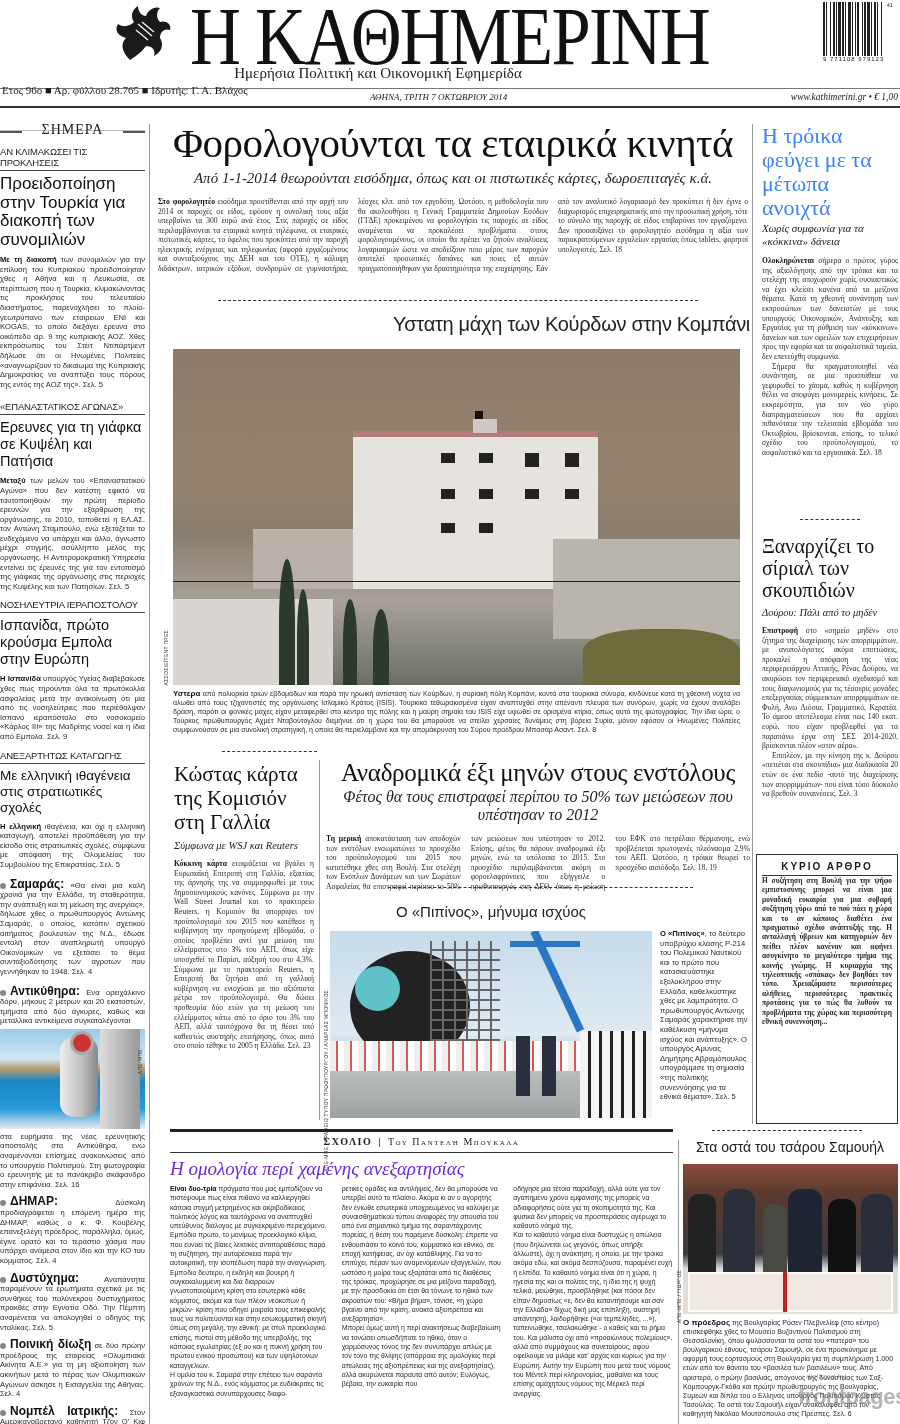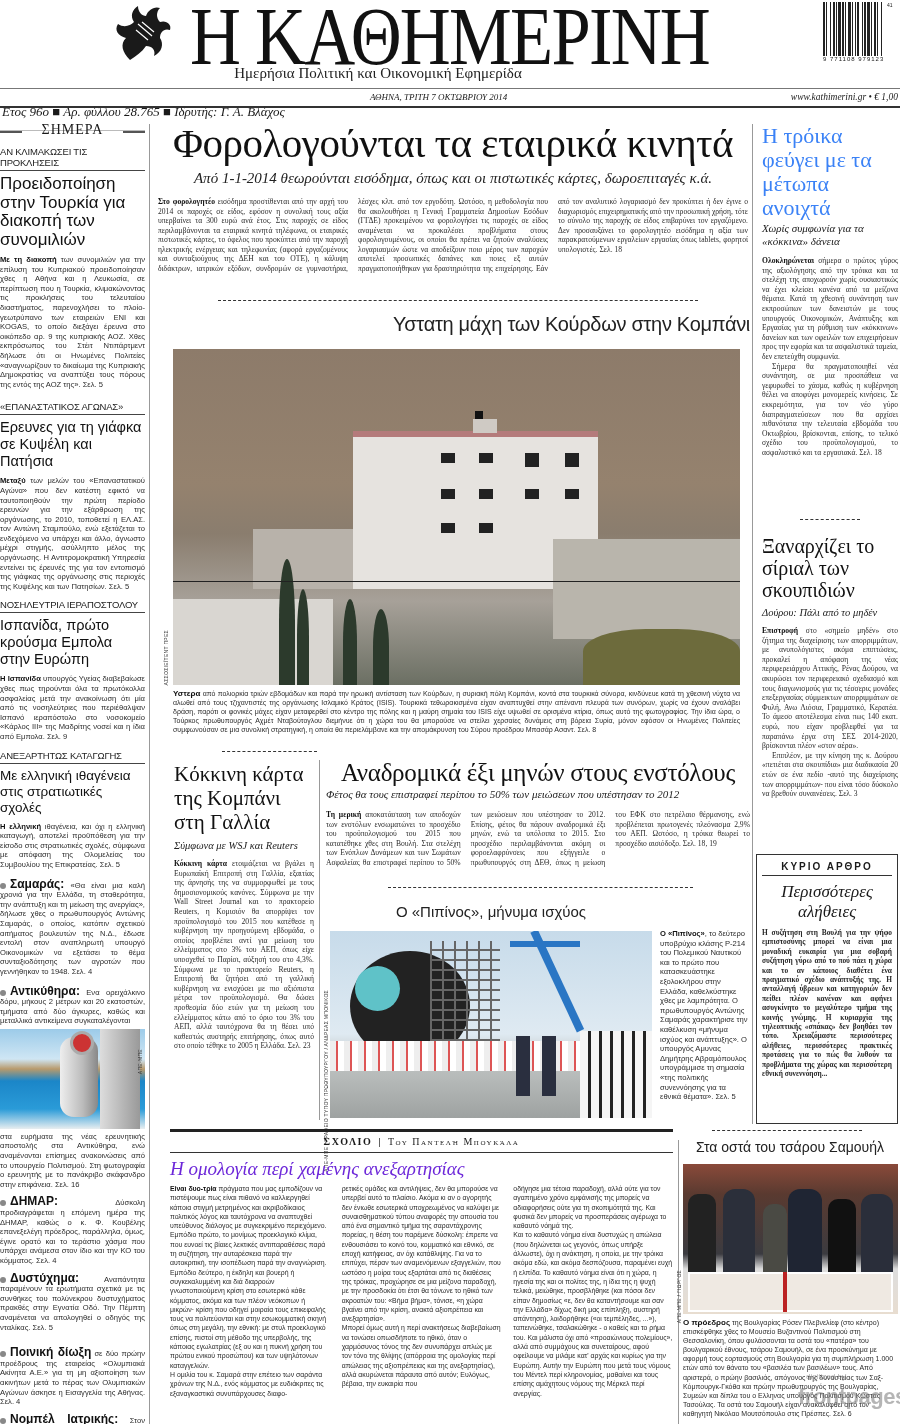--- a/index.html
+++ b/index.html
@@ -49,21 +49,21 @@
       <div class="bar" style="left: 44px; width: 3px;"></div>
       <div class="bar" style="left: 48px; width: 1px;"></div>
       <div class="bar" style="left: 51px; width: 2px;"></div>
       <div class="bar" style="left: 54px; width: 1px;"></div>
       <div class="bar" style="left: 58px; width: 1px;"></div>
     </div>
   <div class="abs" style="left:823px;top:56px;font-size:6px;letter-spacing:1px">9 771108 979123</div>
   <div class="abs" style="left:887px;top:2px;font-size:5px">41</div>
   <div class="abs serif" style="left:0;width:756px;top:65px;text-align:center;font-size:15px;color:#222">Ημερήσια Πολιτική και Οικονομική Εφημερίδα</div>
   <div class="abs" style="left:0;top:88px;width:900px;height:1px;background:#777"></div>
-  <div class="abs serif" style="left:2px;top:104px;font-size:13px;font-style:italic">Ετος 96ο ■ Αρ. φύλλου 28.765 ■ Ιδρυτής: Γ. Α. Βλάχος</div>
+  <div class="abs serif" style="left:2px;top:84px;font-size:11px;">Ετος 96ο ■ Αρ. φύλλου 28.765 ■ Ιδρυτής: Γ. Α. Βλάχος</div>
   <div class="abs serif" style="left:370px;top:92px;font-size:9px;font-style:italic">ΑΘΗΝΑ, ΤΡΙΤΗ 7 ΟΚΤΩΒΡΙΟΥ 2014</div>
   <div class="abs serif" style="right:2px;top:92px;font-size:9.5px;font-style:italic">www.kathimerini.gr • € 1,00</div>
   <div class="abs" style="left:0;top:106px;width:900px;height:2px;background:#333"></div>
 </div>
 
 <div class="vrule" style="left:149px;top:124px;height:1300px"></div>
 <div class="vrule" style="left:752px;top:124px;height:1000px"></div>
 
 <div class="abs" style="left:0;top:120px;width:145px">
   <div style="position:relative;height:22px">
@@ -109,21 +109,21 @@
       <div class="credit" style="right:2px;top:20px">ΑΠΕ-ΜΠΕ</div>
     </div>
     <p class="body">στα ευρήματα της νέας ερευνητικής αποστολής στα Αντικύθηρα, ενώ αναμένονται επίσημες ανακοινώσεις από το υπουργείο Πολιτισμού. Στη φωτογραφία ο ερευνητής με το πανάκριβο σκάφανδρο στην επιφάνεια. Σελ. 16</p>
   </div>
   <div style="margin-top:8px">
     <p class="body"><span class="dot"></span><span class="bullet-t">ΔΗΜΑΡ:</span><span> Δύσκολη προδιαγράφεται η επόμενη ημέρα της ΔΗΜΑΡ, καθώς ο κ. Φ. Κουβέλης επανεξελέγη πρόεδρος, παράλληλα, όμως, έγινε ορατό και το τεράστιο χάσμα που υπάρχει ανάμεσα στον ίδιο και την ΚΟ του κόμματος. Σελ. 4</span></p>
   </div>
   <div style="margin-top:8px">
     <p class="body"><span class="dot"></span><span class="bullet-t">Δυστύχημα:</span><span> Αναπάντητα παραμένουν τα ερωτήματα σχετικά με τις συνθήκες του πολύνεκρου δυστυχήματος πρακθές στην Εγνατία Οδό. Την Πέμπτη αναμένεται να απολογηθεί ο οδηγός της νταλίκας. Σελ. 5</span></p>
   </div>
-  <div style="margin-top:16px">
+  <div style="margin-top:8px">
     <p class="body"><span class="dot"></span><span class="bullet-t">Ποινική δίωξη</span><span> σε δύο πρώην προέδρους της εταιρείας «Ολυμπιακά Ακίνητα Α.Ε.» για τη μη αξιοποίηση των ακινήτων μετά το πέρας των Ολυμπιακών Αγώνων άσκησε η Εισαγγελία της Αθήνας. Σελ. 4</span></p>
   </div>
   <div style="margin-top:8px">
     <p class="body"><span class="dot"></span><span class="bullet-t">Νομπέλ Ιατρικής:</span><span> Στον Αμερικανοβρετανό καθηγητή Τζον Ο' Κιφ και σε ένα ζεύγος Νορβηγών, τη Μέι-Μπριτ Μόζερ και τον Εντβαρντ Μόζερ, απονεμήθηκε το φετινό βραβείο Νομπέλ Ιατρικής και Φυσιολογίας. Οι βραβευθέντες με την εργασία τους αποκρυπτογράφησαν το σύστημα εντοπισμού θέσης του εγκεφάλου που μας επιτρέπει την πλοήγηση στον χώρο. Σελ. 9</span></p>
   </div>
 </div>
 
 <div class="abs" style="left:158px;top:118px;width:590px">
   <div class="serif" style="font-size:41px;line-height:50px;text-align:center;color:#111;letter-spacing:-.5px">Φορολογούνται τα εταιρικά κινητά</div>
   <div class="serif" style="font-size:15px;font-style:italic;text-align:center;color:#222;margin-top:2px">Από 1-1-2014 θεωρούνται εισόδημα, όπως και οι πιστωτικές κάρτες, δωροεπιταγές κ.ά.</div>
@@ -174,35 +174,34 @@
 
 <div class="abs" style="left:762px;top:535px;width:136px">
   <div class="serif" style="font-size:20px;line-height:22px;color:#111">Ξαναρχίζει το σίριαλ των σκουπιδιών</div>
   <div class="serif" style="font-size:10.5px;font-style:italic;color:#222;margin:6px 0 8px">Δούρου: Πάλι από το μηδέν</div>
   <p class="body serif"><b>Επιστροφή</b><span> στο «σημείο μηδέν» στο ζήτημα της διαχείρισης των απορριμμάτων, με ανυπολόγιστες ακόμα επιπτώσεις, προκαλεί η απόφαση της νέας περιφερειάρχου Αττικής, Ρένας Δούρου, να ακυρώσει τον περιφερειακό σχεδιασμό και τους διαγωνισμούς για τις τέσσερις μονάδες επεξεργασίας σύμμεικτων απορριμμάτων σε Φυλή, Ανω Λιόσια, Γραμματικό, Κερατέα. Το άμεσο αποτέλεσμα είναι πως 140 εκατ. ευρώ, που είχαν προβλεφθεί για τα παραπάνω έργα στη ΣΕΣ 2014-2020, βρίσκονται πλέον «στον αέρα».</span></p>
   <p class="body serif" style="text-indent:10px">Επιπλέον, με την κίνηση της κ. Δούρου «πετιέται στα σκουπίδια» μια διαδικασία 20 ετών σε ένα πεδίο -αυτό της διαχείρισης των απορριμμάτων- που είναι τόσο δύσκολο να βρεθούν συναινέσεις. Σελ. 3</p>
 </div>
 
 <div class="abs" style="left:756px;top:854px;width:142px;height:270px;border:1.5px solid #333;padding:6px 5px">
   <div style="text-align:center;font-size:10px;letter-spacing:2px;font-weight:bold;border-bottom:1px solid #333;padding-bottom:3px">ΚΥΡΙΟ ΑΡΘΡΟ</div>
-  <div class="serif" style="text-align:center;font-size:17px;font-style:italic;line-height:20px;margin:6px 0">Περισσότερες αλήθειες</div>
   <p class="body serif" style="font-weight:bold;font-size:7.4px;line-height:9.4px">Η συζήτηση στη Βουλή για την ψήφο εμπιστοσύνης μπορεί να είναι μια μοναδική ευκαιρία για μια σοβαρή συζήτηση γύρω από το πού πάει η χώρα και το αν κάποιος διαθέτει ένα πραγματικό σχέδιο ανάπτυξής της. Η ανταλλαγή ύβρεων και κατηγοριών δεν πείθει πλέον κανέναν και αφήνει ασυγκίνητο το μεγαλύτερο τμήμα της κοινής γνώμης. Η κυριαρχία της τηλεοπτικής «σπάκας» δεν βοηθάει τον τόπο. Χρειαζόμαστε περισσότερες αλήθειες, περισσότερες πρακτικές προτάσεις για το πώς θα λυθούν τα προβλήματα της χώρας και περισσότερη εθνική συνεννόηση...</p>
 </div>
 
 <div class="dash" style="left:222px;top:751px;width:95px"></div>
 <div class="abs" style="left:174px;top:762px;width:140px">
-  <div class="serif" style="font-size:21px;line-height:24px;color:#111">Κόκκινη κάρτα της Κομπάνι στη Γαλλία</div>
+  <div class="serif" style="font-size:21px;line-height:24px;color:#111">Κώστας κάρτα της Κομισιόν στη Γαλλία</div>
   <div class="serif" style="font-size:10.5px;font-style:italic;margin:6px 0 8px;color:#222">Σύμφωνα με WSJ και Reuters</div>
   <p class="body serif"><b>Κόκκινη κάρτα</b><span> ετοιμάζεται να βγάλει η Ευρωπαϊκή Επιτροπή στη Γαλλία, εξαιτίας της άρνησής της να συμμορφωθεί με τους δημοσιονομικούς κανόνες. Σύμφωνα με την Wall Street Journal και το πρακτορείο Reuters, η Κομισιόν θα απορρίψει τον προϋπολογισμό του 2015 που κατέθεσε η κυβέρνηση την προηγούμενη εβδομάδα, ο οποίος προβλέπει αντί για μείωση του ελλείμματος στο 3% του ΑΕΠ, όπως είχε υποσχεθεί το Παρίσι, αύξησή του στο 4,3%. Σύμφωνα με το πρακτορείο Reuters, η Επιτροπή θα ζητήσει από τη γαλλική κυβέρνηση να ενισχύσει με πιο αξιόπιστα μέτρα τον προϋπολογισμό. Θα δώσει προθεσμία δύο ετών για τη μείωση του ελλείμματος κάτω από το όριο του 3% του ΑΕΠ, αλλά ταυτόχρονα θα τη θέσει υπό καθεστώς αυστηρής επιτήρησης, όπως αυτό στο οποίο τέθηκε το 2005 η Ελλάδα. Σελ. 23</span></p>
 </div>
 <div class="vrule" style="left:319px;top:760px;height:360px"></div>
 
 <div class="abs" style="left:326px;top:758px;width:424px">
   <div class="serif" style="font-size:25px;line-height:30px;color:#111;text-align:center;letter-spacing:-.3px">Αναδρομικά έξι μηνών στους ενστόλους</div>
-  <div class="serif" style="font-size:11px;font-style:italic;color:#222;">Φέτος θα τους επιστραφεί περίπου το 50% των μειώσεων που υπέστησαν το 2012</div>
+  <div class="serif" style="font-size:16px;font-style:italic;color:#222;text-align:center">Φέτος θα τους επιστραφεί περίπου το 50% των μειώσεων που υπέστησαν το 2012</div>
   <p class="body serif" style="column-count:3;column-gap:10px;margin-top:10px"><b>Τη μερική</b><span> αποκατάσταση των αποδοχών των ενστόλων ενσωματώνει το προσχέδιο του προϋπολογισμού του 2015 που κατατέθηκε χθες στη Βουλή. Στα στελέχη των Ενόπλων Δυνάμεων και των Σωμάτων Ασφαλείας θα επιστραφεί περίπου το 50% των μειώσεων που υπέστησαν το 2012. Επίσης, φέτος θα πάρουν αναδρομικά έξι μηνών, ενώ τα υπόλοιπα το 2015. Στο προσχέδιο περιλαμβάνονται ακόμη οι φοροελαφρύνσεις που εξήγγειλε ο πρωθυπουργός στη ΔΕΘ, όπως η μείωση του ΕΦΚ στο πετρέλαιο θέρμανσης, ενώ προβλέπεται πρωτογενές πλεόνασμα 2,9% του ΑΕΠ. Ωστόσο, η τρόικα θεωρεί το προσχέδιο αισιόδοξο. Σελ. 18, 19</span></p>
 </div>
 <div class="dash" style="left:388px;top:887px;width:305px"></div>
 
 <div class="abs" style="left:326px;top:903px;width:330px;text-align:center;font-size:15px;color:#222">Ο «Πιπίνος», μήνυμα ισχύος</div>
 <div class="abs" style="left:330px;top:931px;width:322px;height:187px;overflow:hidden;background:linear-gradient(#c7dbea 0%,#dfeaf2 55%,#bfc3c2 70%,#9ea2a1 100%)">
   <div style="position:absolute;left:20px;top:20px;width:120px;height:110px;border-radius:50%;background:#222"></div>
   <div style="position:absolute;left:25px;top:35px;width:45px;height:45px;border-radius:50%;background:#5fc2c8"></div>
   <div style="position:absolute;left:100px;top:10px;width:70px;height:120px;background:repeating-linear-gradient(0deg,#666 0 2px,transparent 2px 10px),repeating-linear-gradient(90deg,#666 0 2px,transparent 2px 12px)"></div>
   <div style="position:absolute;left:200px;top:0;width:8px;height:110px;background:#2a76c4;transform:rotate(-25deg);transform-origin:top"></div>

